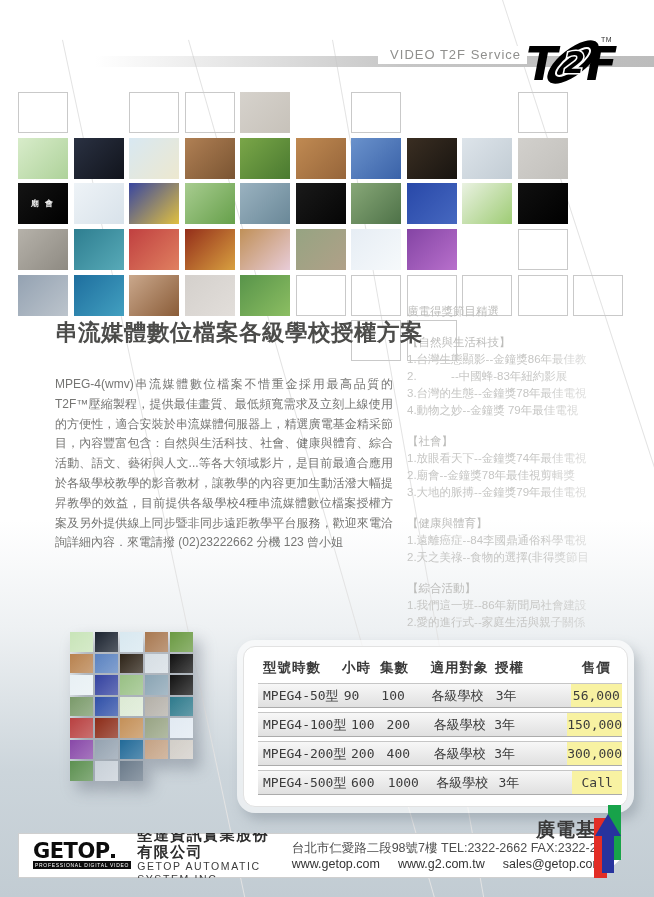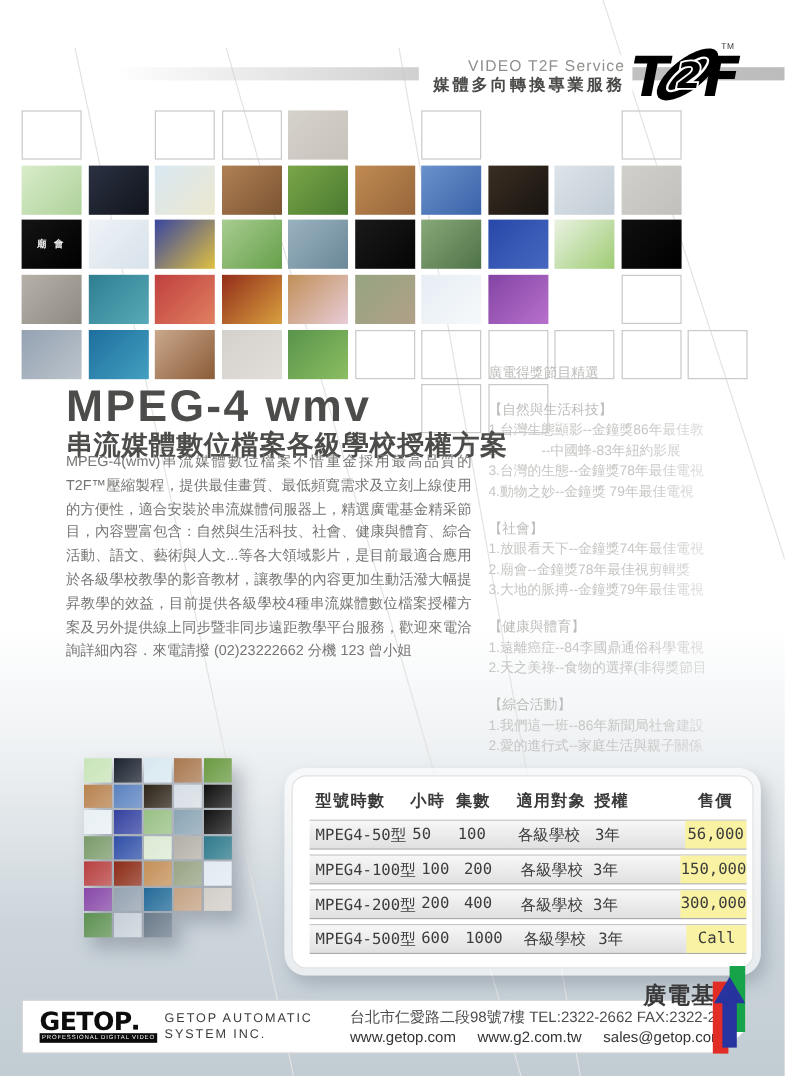--- a/index.html
+++ b/index.html
@@ -86,21 +86,20 @@
 
   <div class="dline" style="left:62px;top:40px;transform:rotate(-12deg);"></div>
   <div class="dline" style="left:188px;top:40px;transform:rotate(-16deg);"></div>
   <div class="dline" style="left:332px;top:40px;transform:rotate(-10deg);"></div>
   <div class="dline" style="left:502px;top:0px;transform:rotate(-18deg);"></div>
 
   <div class="hband"></div>
 
   <div class="htext">
     <div class="l1">VIDEO T2F Service</div>
-    <div class="l2">媒體多向轉換專業服務</div>
   </div>
 
   <div class="t2f">
     <svg viewBox="0 0 96 60" width="96" height="60">
       <text x="0" y="47" font-size="46" font-weight="900" font-style="italic" font-family="DejaVu Sans, sans-serif" fill="#000">T</text>
       <text x="60" y="47" font-size="46" font-weight="900" font-style="italic" font-family="DejaVu Sans, sans-serif" fill="#000">F</text>
       <ellipse cx="47" cy="29" rx="31" ry="13" transform="rotate(-38 47 29)" fill="#000"></ellipse>
       <ellipse cx="47" cy="29" rx="21" ry="6.5" transform="rotate(-38 47 29)" fill="none" stroke="#fff" stroke-width="2"></ellipse>
       <text x="38" y="40" font-size="30" font-weight="900" font-style="italic" font-family="DejaVu Sans, sans-serif" fill="#000" stroke="#fff" stroke-width="3" paint-order="stroke">2</text>
     </svg>
@@ -172,21 +171,20 @@
       <div class="cell none"></div>
       <div class="cell none"></div>
       <div class="cell empty"></div>
       <div class="cell empty"></div>
       <div class="cell none"></div>
       <div class="cell none"></div>
       <div class="cell none"></div>
     </div>
 
   <div class="title">
-    <div class="t1">MPEG-4 wmv</div>
     <div class="t2">串流媒體數位檔案各級學校授權方案</div>
   </div>
 
   <div class="body-text">MPEG-4(wmv)串流媒體數位檔案不惜重金採用最高品質的T2F™壓縮製程，提供最佳畫質、最低頻寬需求及立刻上線使用的方便性，適合安裝於串流媒體伺服器上，精選廣電基金精采節目，內容豐富包含：自然與生活科技、社會、健康與體育、綜合活動、語文、藝術與人文...等各大領域影片，是目前最適合應用於各級學校教學的影音教材，讓教學的內容更加生動活潑大幅提昇教學的效益，目前提供各級學校4種串流媒體數位檔案授權方案及另外提供線上同步暨非同步遠距教學平台服務，歡迎來電洽詢詳細內容．來電請撥 (02)23222662 分機 123 曾小姐</div>
 
   <div class="awards">
     <div class="aw-title">廣電得獎節目精選</div>
     <div id="aw-sections">
         <div class="sec">
           <div class="sec-h">【自然與生活科技】</div>
@@ -256,21 +254,21 @@
           <div class="tc c0">型號時數</div>
           <div class="tc c1">小時</div>
           <div class="tc c2">集數</div>
           <div class="tc c3">適用對象</div>
           <div class="tc c4">授權</div>
           <div class="tc c5">售價</div>
         </div>
       <div id="tbl-body">
           <div class="trow">
             <div class="tc c0">MPEG4-50型</div>
-            <div class="tc c1">50</div>
+            <div class="tc c1">90</div>
             <div class="tc c2">100</div>
             <div class="tc c3">各級學校</div>
             <div class="tc c4">3年</div>
             <div class="tc c5" style="background: rgb(248, 242, 162);">56,000</div>
           </div>
           <div class="trow">
             <div class="tc c0">MPEG4-100型</div>
             <div class="tc c1">100</div>
             <div class="tc c2">200</div>
             <div class="tc c3">各級學校</div>
@@ -304,20 +302,21 @@
     <span class="ah" style="border-bottom-color: rgb(39, 51, 158);"></span>
     <span class="as" style="background: rgb(39, 51, 158);"></span>
   </div>
 
   <div class="footer-box">
     <div class="glogo">
       <div class="gt"><span>GETOP</span><span class="gsq"></span></div>
       <div class="gbar">PROFESSIONAL DIGITAL VIDEO</div>
     </div>
     <div class="fco">
+      <div class="zh">堅達資訊實業股份有限公司</div>
       <div class="en">GETOP AUTOMATIC SYSTEM INC.</div>
     </div>
     <div class="fct">
       <div class="ad">台北市仁愛路二段98號7樓 TEL:2322-2662 FAX:2322-2995</div>
       <div class="ws" id="ws-line"><span>www.getop.com</span><span>www.g2.com.tw</span><span>sales@getop.com</span></div>
     </div>
   </div>
 
 </div>
 

